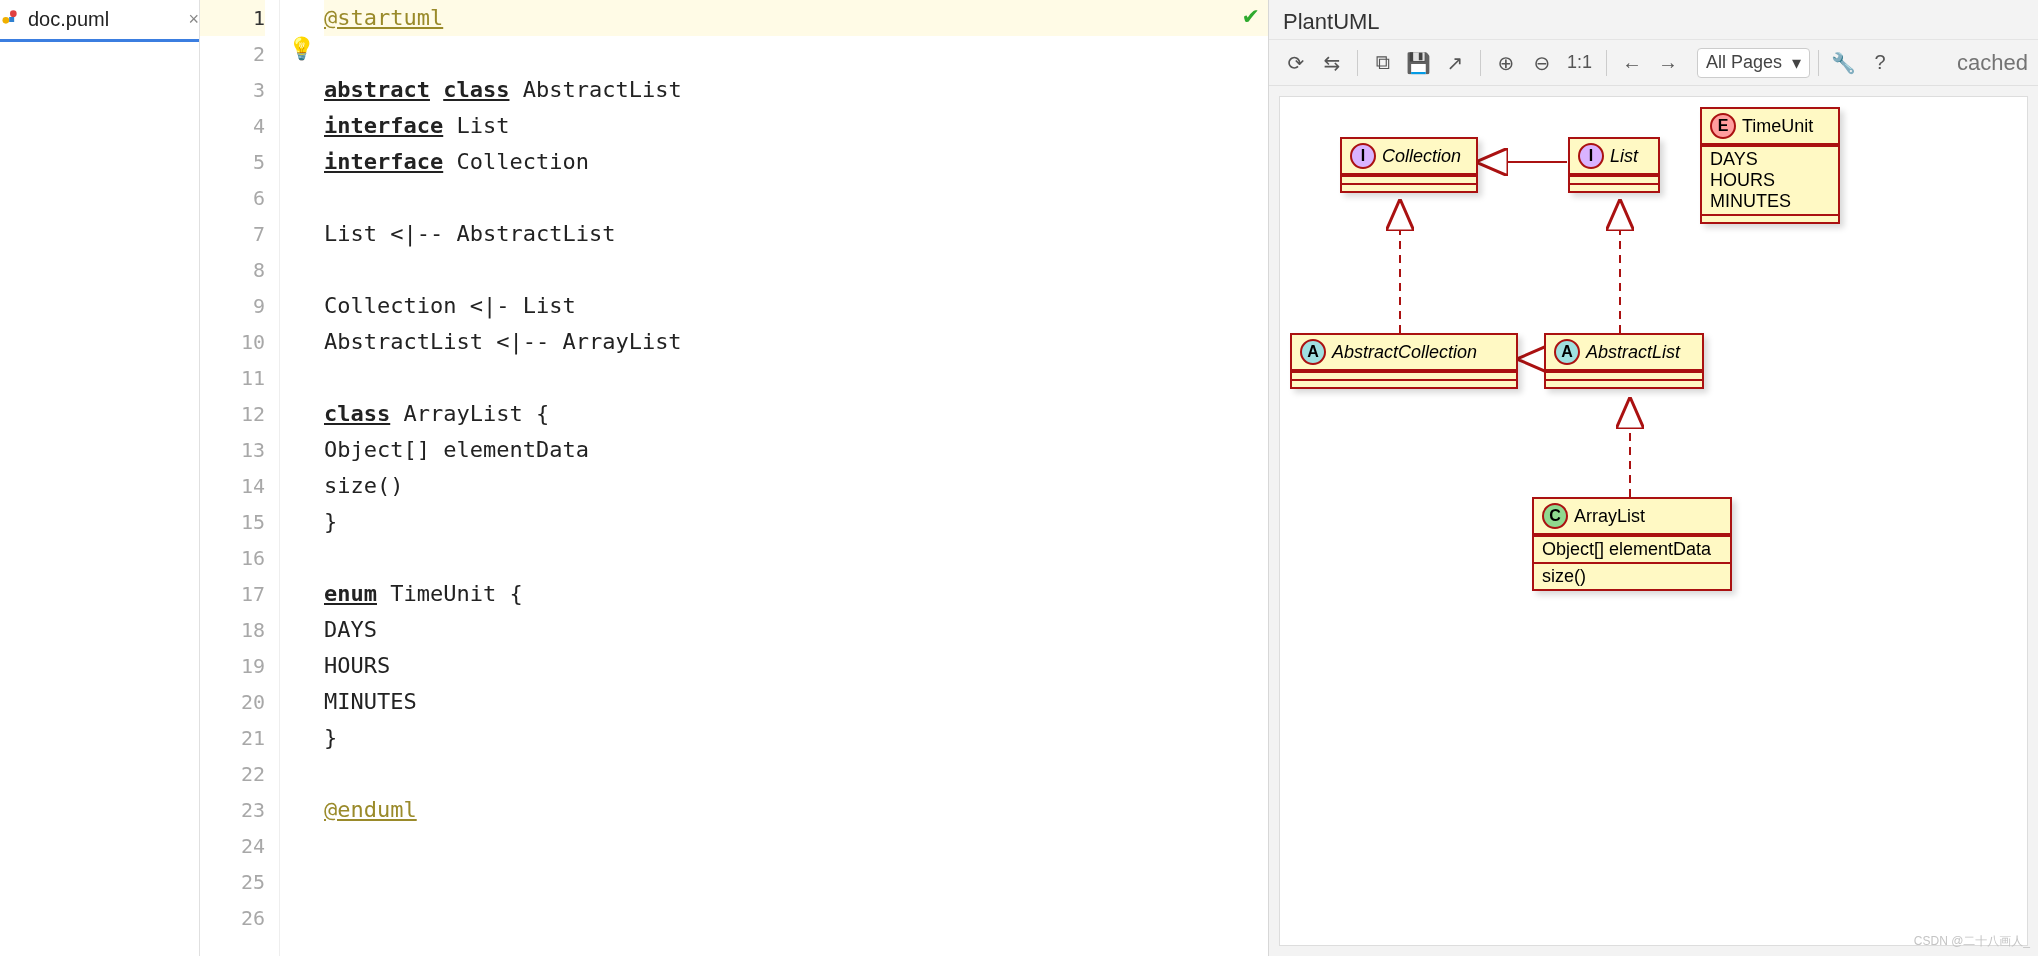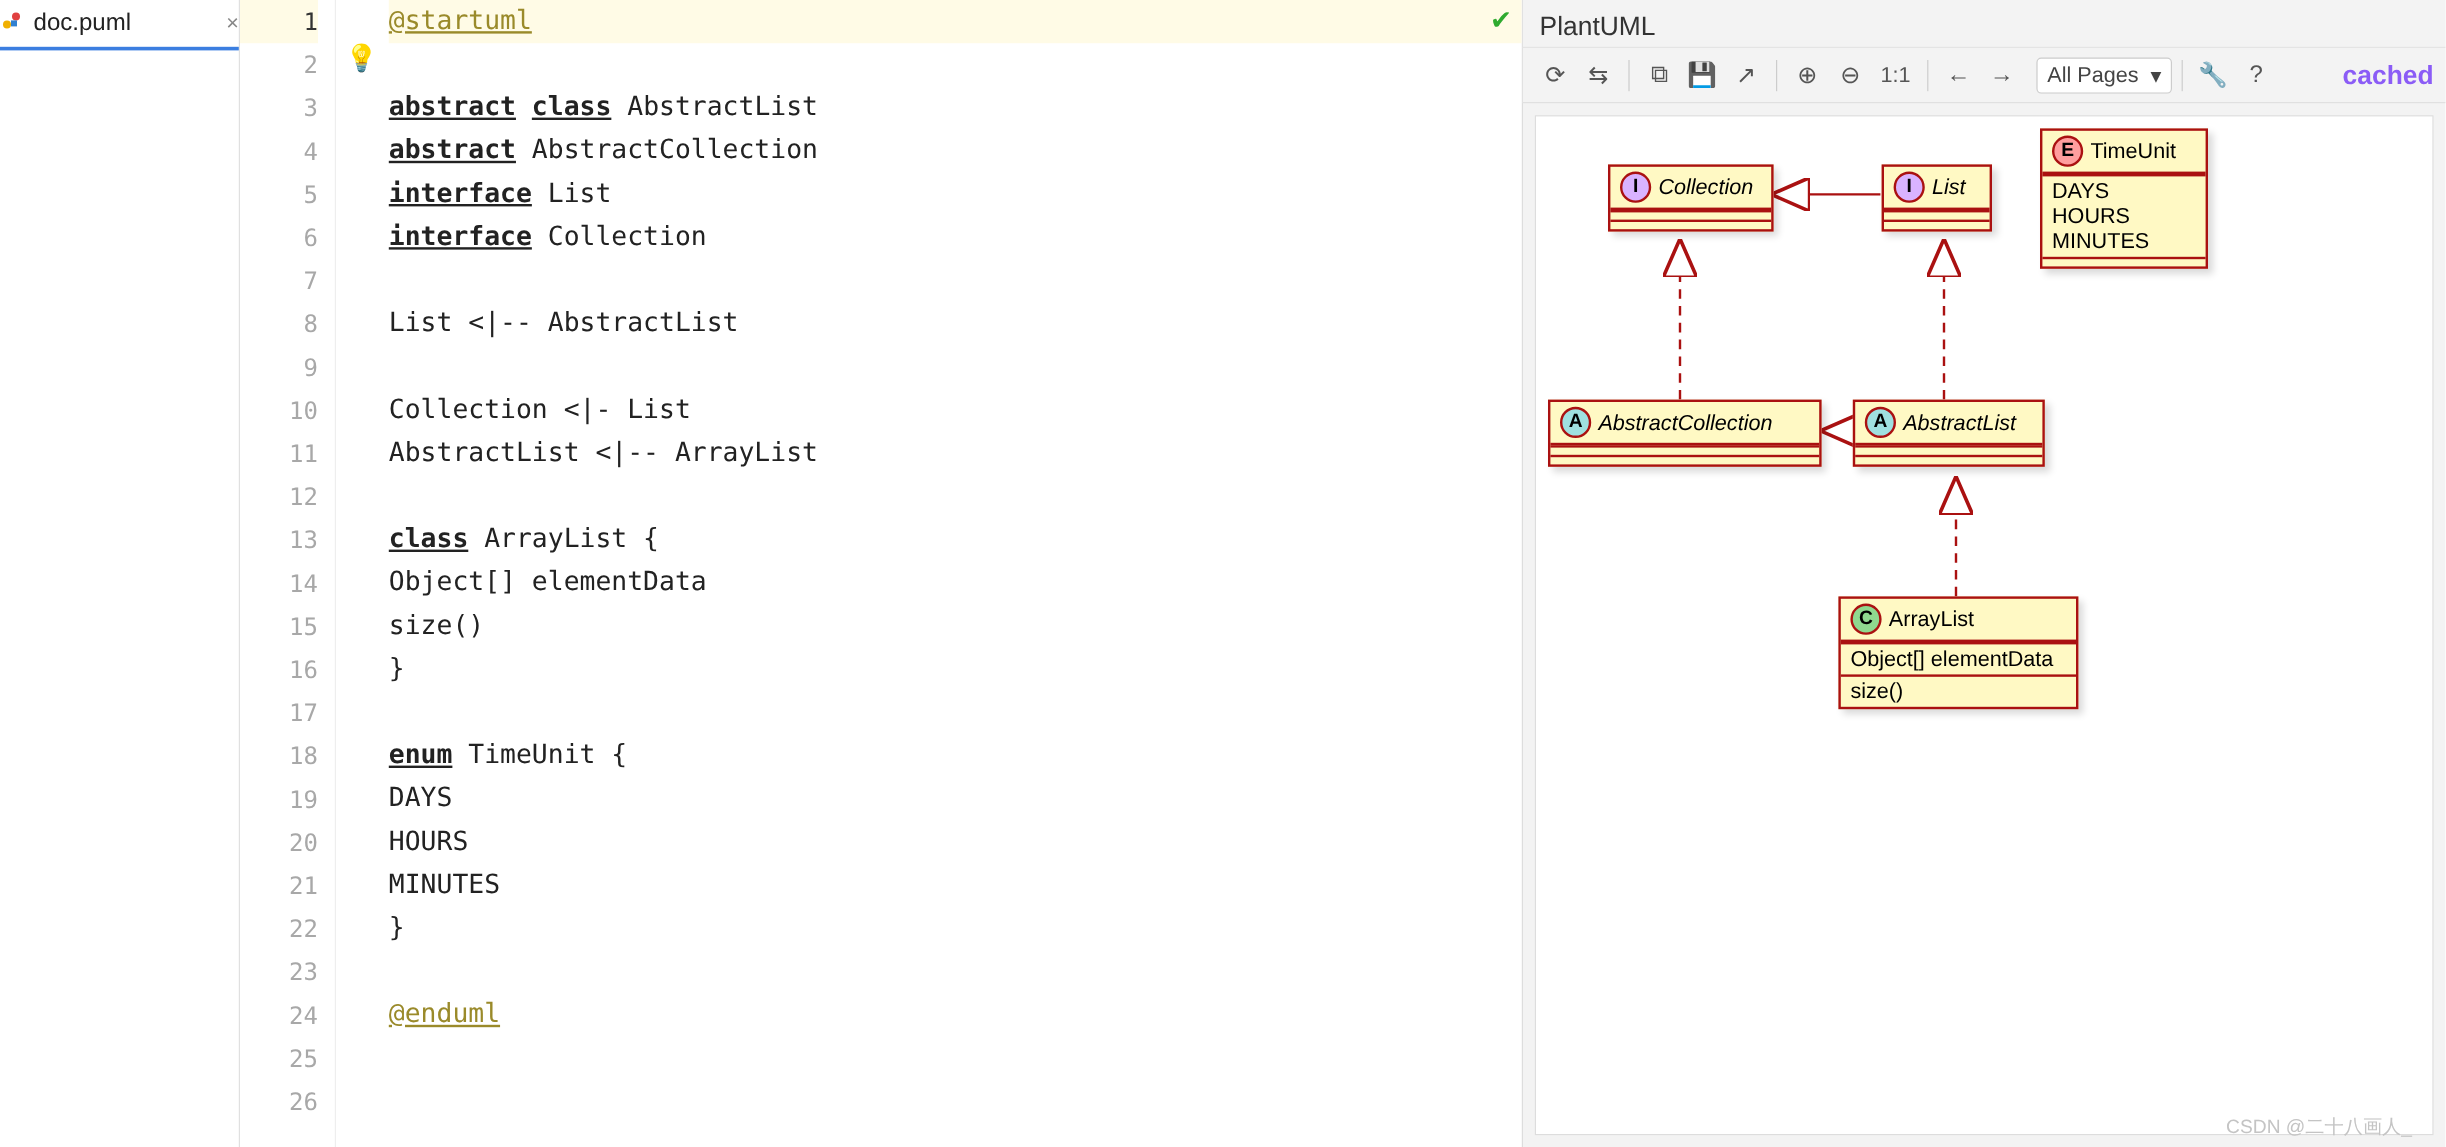--- a/index.html
+++ b/index.html
@@ -25,36 +25,36 @@
   .checkmark { position:absolute; top:4px; right:8px; color:#2faa2f; font-size:22px;}
 
   
   .preview { width:770px; flex:0 0 770px; border-left:1px solid #d7d7d7; background:#f3f3f3; display:flex; flex-direction:column;}
   .preview-title { height:40px; line-height:44px; padding-left:14px; font-size:22px; color:#333; background:#f3f3f3; border-bottom:1px solid #e4e4e4;}
   .toolbar { height:46px; display:flex; align-items:center; padding:0 10px; background:#f3f3f3; border-bottom:1px solid #e0e0e0; gap:2px;}
   .tbtn { width:34px; height:34px; display:flex; align-items:center; justify-content:center; color:#555; border-radius:4px; background:transparent; font-size:20px;}
   .tbtn.txt { width:auto; padding:0 6px; font-size:18px; font-weight:500;}
   .tsep { width:1px; height:26px; background:#ccc; margin:0 6px;}
   .pager { border:1px solid #ccc; border-radius:4px; height:30px; padding:0 8px; display:flex; align-items:center; gap:10px; font-size:18px; color:#444; background:#fff;margin-left:10px;}
-  .toolbar .status { margin-left:auto; font-weight:700; font-size:22px; color:#8b5cf6;}
+  .toolbar .status { margin-left:auto; font-weight:400; font-size:22px; color:#737373;}
 
   .canvas { flex:1; background:#fff; margin:10px; border:1px solid #ddd; position:relative; overflow:hidden;}
 
   
   .uml { position:absolute; border:2px solid #a11; background:#fff9c4; box-shadow:4px 4px 6px rgba(0,0,0,.15); font-size:18px;}
   .uml .head { display:flex; align-items:center; gap:6px; padding:4px 8px; border-bottom:2px solid #a11; font-style:italic; font-weight:500;}
   .uml .head.noit { font-style:normal;}
   .uml .sec { border-top:2px solid #a11; padding:2px 8px; min-height:10px;}
   .uml .sec.thin { padding:0; min-height:8px;}
   .badge { width:26px; height:26px; border-radius:50%; border:2px solid #a11; display:flex; align-items:center; justify-content:center; font-weight:700; font-style:normal; font-size:16px;}
   .b-I { background:#d9b3ff;} .b-A { background:#9fe0e0;} .b-C { background:#8fd98f;} .b-E { background:#ff9e9e;}
 
   svg.rel { position:absolute; top:0; left:0; width:100%; height:100%; pointer-events:none;}
 
-  .watermark { position:fixed; right:28px; bottom:6px; color:#c4c4c4; font-size:16px;}
+  .watermark { position:fixed; right:8px; bottom:6px; color:#c4c4c4; font-size:12px;}
 </style>
 </head>
 <body>
 
 <div class="tabstrip">
   <div class="tab">
     <span>
       <svg viewBox="0 0 24 24">
           <circle cx="7" cy="16" r="4" fill="#f0b000"></circle>
           <circle cx="16" cy="8" r="4" fill="#e04040"></circle>
@@ -94,21 +94,20 @@
       <div>24</div>
       <div>25</div>
       <div>26</div>
     </div>
   <div class="gut-after">
     <span class="bulb">💡</span>
   </div>
   <div class="code" id="code"><span class="hl-line"><span class="dir">@startuml</span>
 </span><span>
 </span><span><span class="kw">abstract</span> <span class="kw">class</span> AbstractList
-</span><span><span class="kw">abstract</span> AbstractCollection
 </span><span><span class="kw">interface</span> List
 </span><span><span class="kw">interface</span> Collection
 </span><span>
 </span><span>List &lt;|-- AbstractList
 </span><span>
 </span><span>Collection &lt;|- List
 </span><span>AbstractList &lt;|-- ArrayList
 </span><span>
 </span><span><span class="kw">class</span> ArrayList {
 </span><span>Object[] elementData

